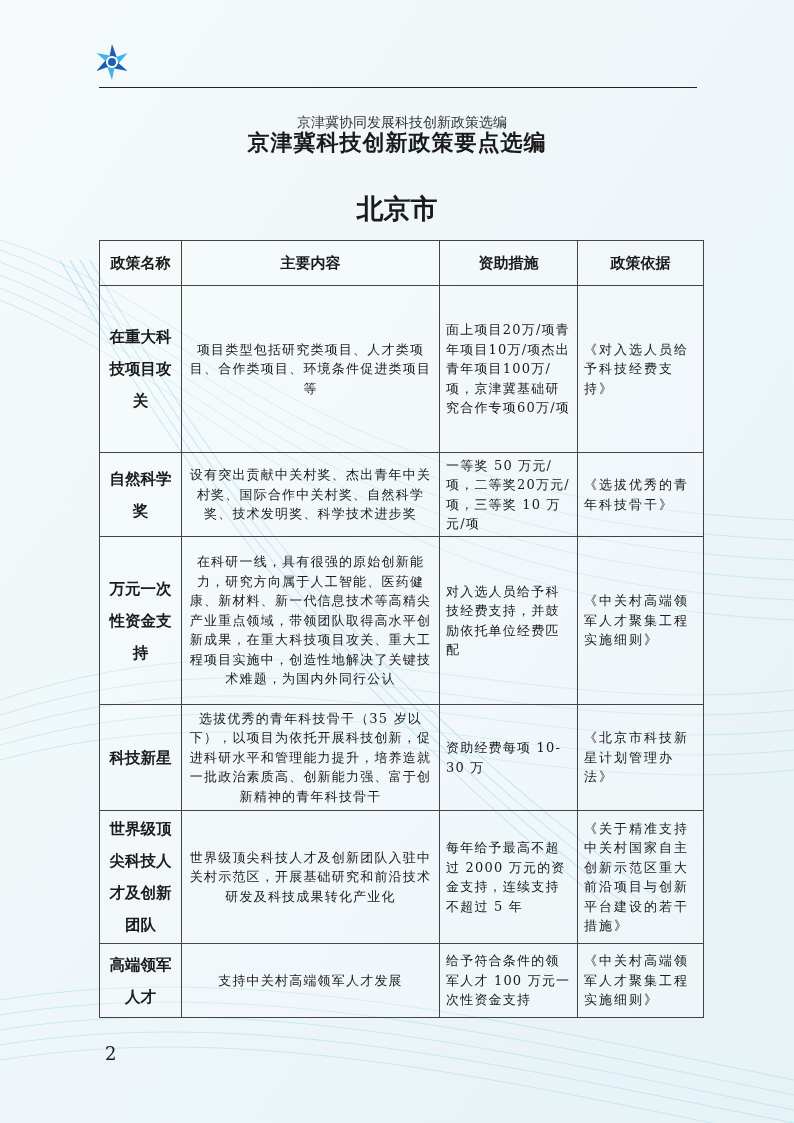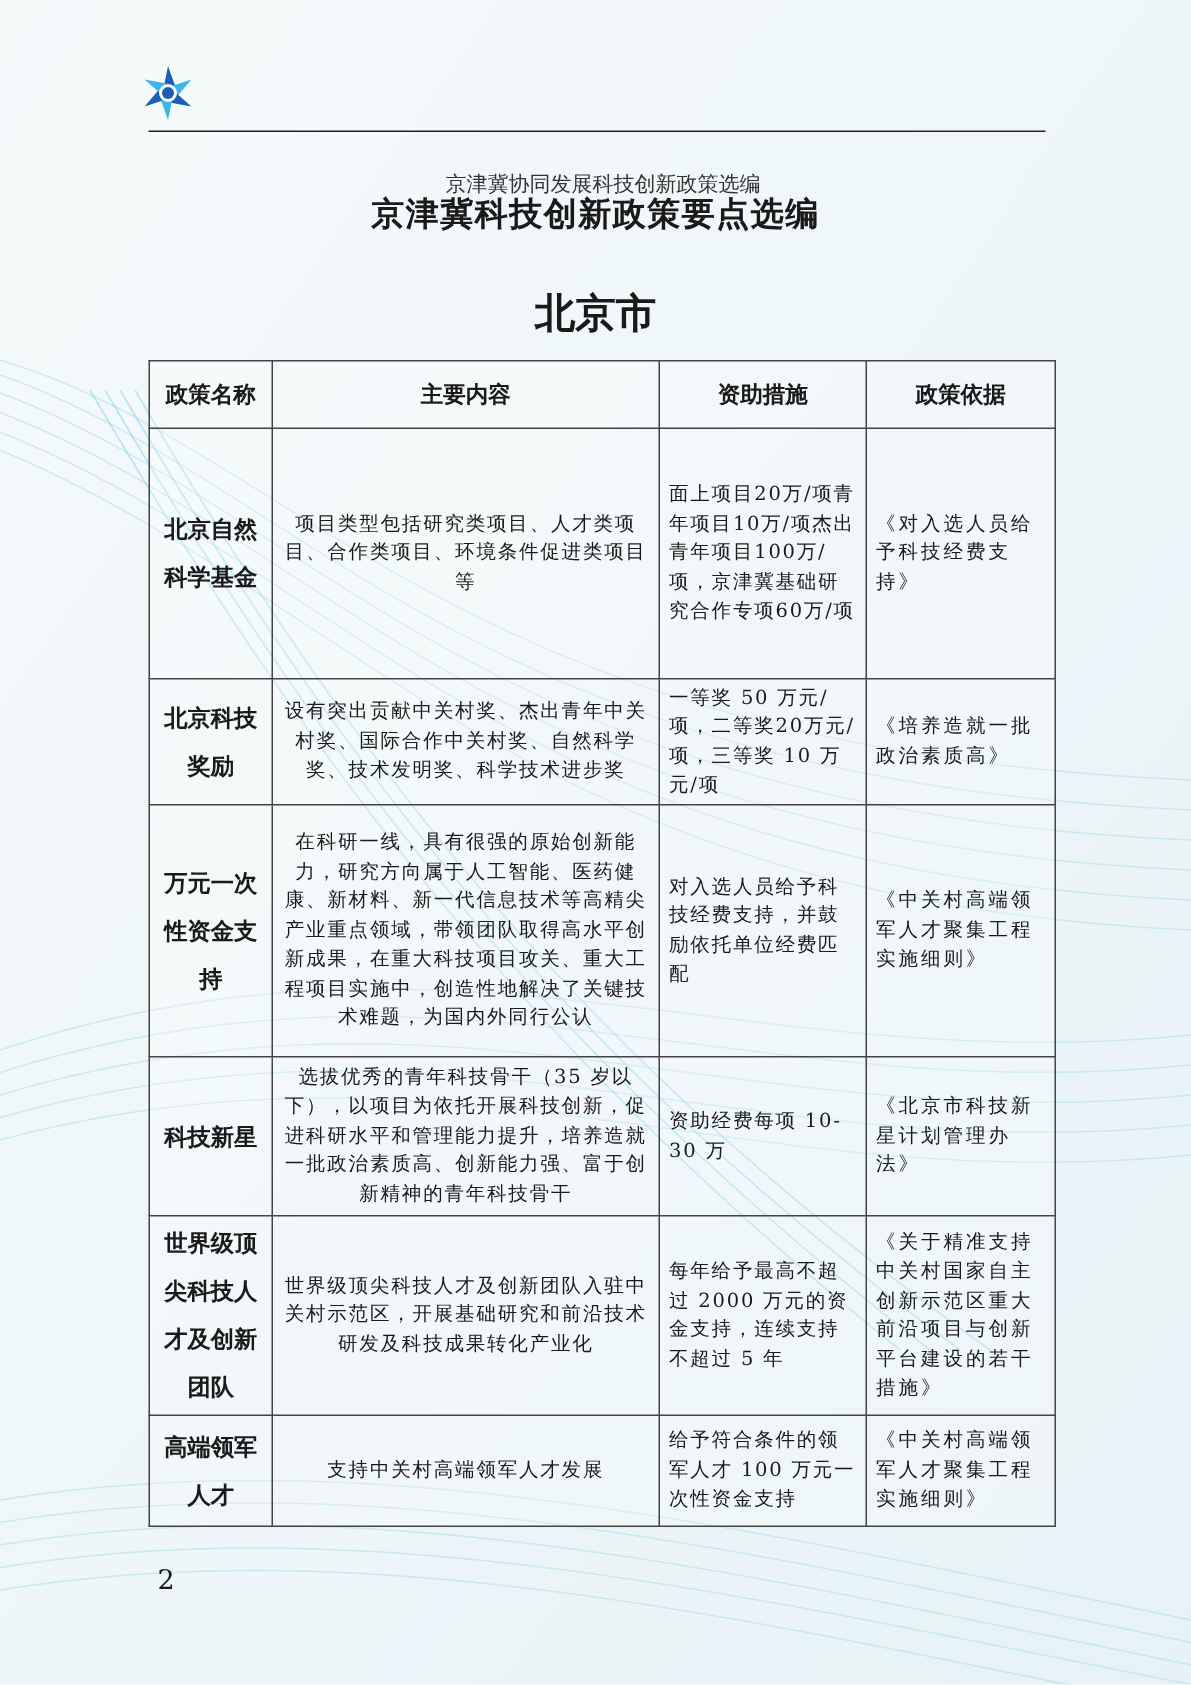--- a/index.html
+++ b/index.html
@@ -109,30 +109,30 @@
   <thead>
     <tr>
       <th>政策名称</th>
       <th>主要内容</th>
       <th>资助措施</th>
       <th>政策依据</th>
     </tr>
   </thead>
   <tbody>
     <tr style="height:167px">
-      <td class="name">北京自然科学基金</td>
+      <td class="name">在重大科技项目攻关</td>
       <td class="content">项目类型包括研究类项目、人才类项目、合作类项目、环境条件促进类项目等</td>
       <td class="support">面上项目20万/项青年项目10万/项杰出青年项目100万/项，京津冀基础研究合作专项60万/项</td>
       <td class="basis">《对入选人员给予科技经费支持》</td>
     </tr>
     <tr style="height:84px">
-      <td class="name">北京科技奖励</td>
+      <td class="name">自然科学奖</td>
       <td class="content">设有突出贡献中关村奖、杰出青年中关村奖、国际合作中关村奖、自然科学奖、技术发明奖、科学技术进步奖</td>
       <td class="support">一等奖 50 万元/项，二等奖20万元/项，三等奖 10 万元/项</td>
-      <td class="basis">《培养造就一批政治素质高》</td>
+      <td class="basis">《选拔优秀的青年科技骨干》</td>
     </tr>
     <tr style="height:168px">
       <td class="name">万元一次性资金支持</td>
       <td class="content">在科研一线，具有很强的原始创新能力，研究方向属于人工智能、医药健康、新材料、新一代信息技术等高精尖产业重点领域，带领团队取得高水平创新成果，在重大科技项目攻关、重大工程项目实施中，创造性地解决了关键技术难题，为国内外同行公认</td>
       <td class="support">对入选人员给予科技经费支持，并鼓励依托单位经费匹配</td>
       <td class="basis">《中关村高端领军人才聚集工程实施细则》</td>
     </tr>
     <tr style="height:106px">
       <td class="name">科技新星</td>
       <td class="content">选拔优秀的青年科技骨干（35 岁以下），以项目为依托开展科技创新，促进科研水平和管理能力提升，培养造就一批政治素质高、创新能力强、富于创新精神的青年科技骨干</td>

